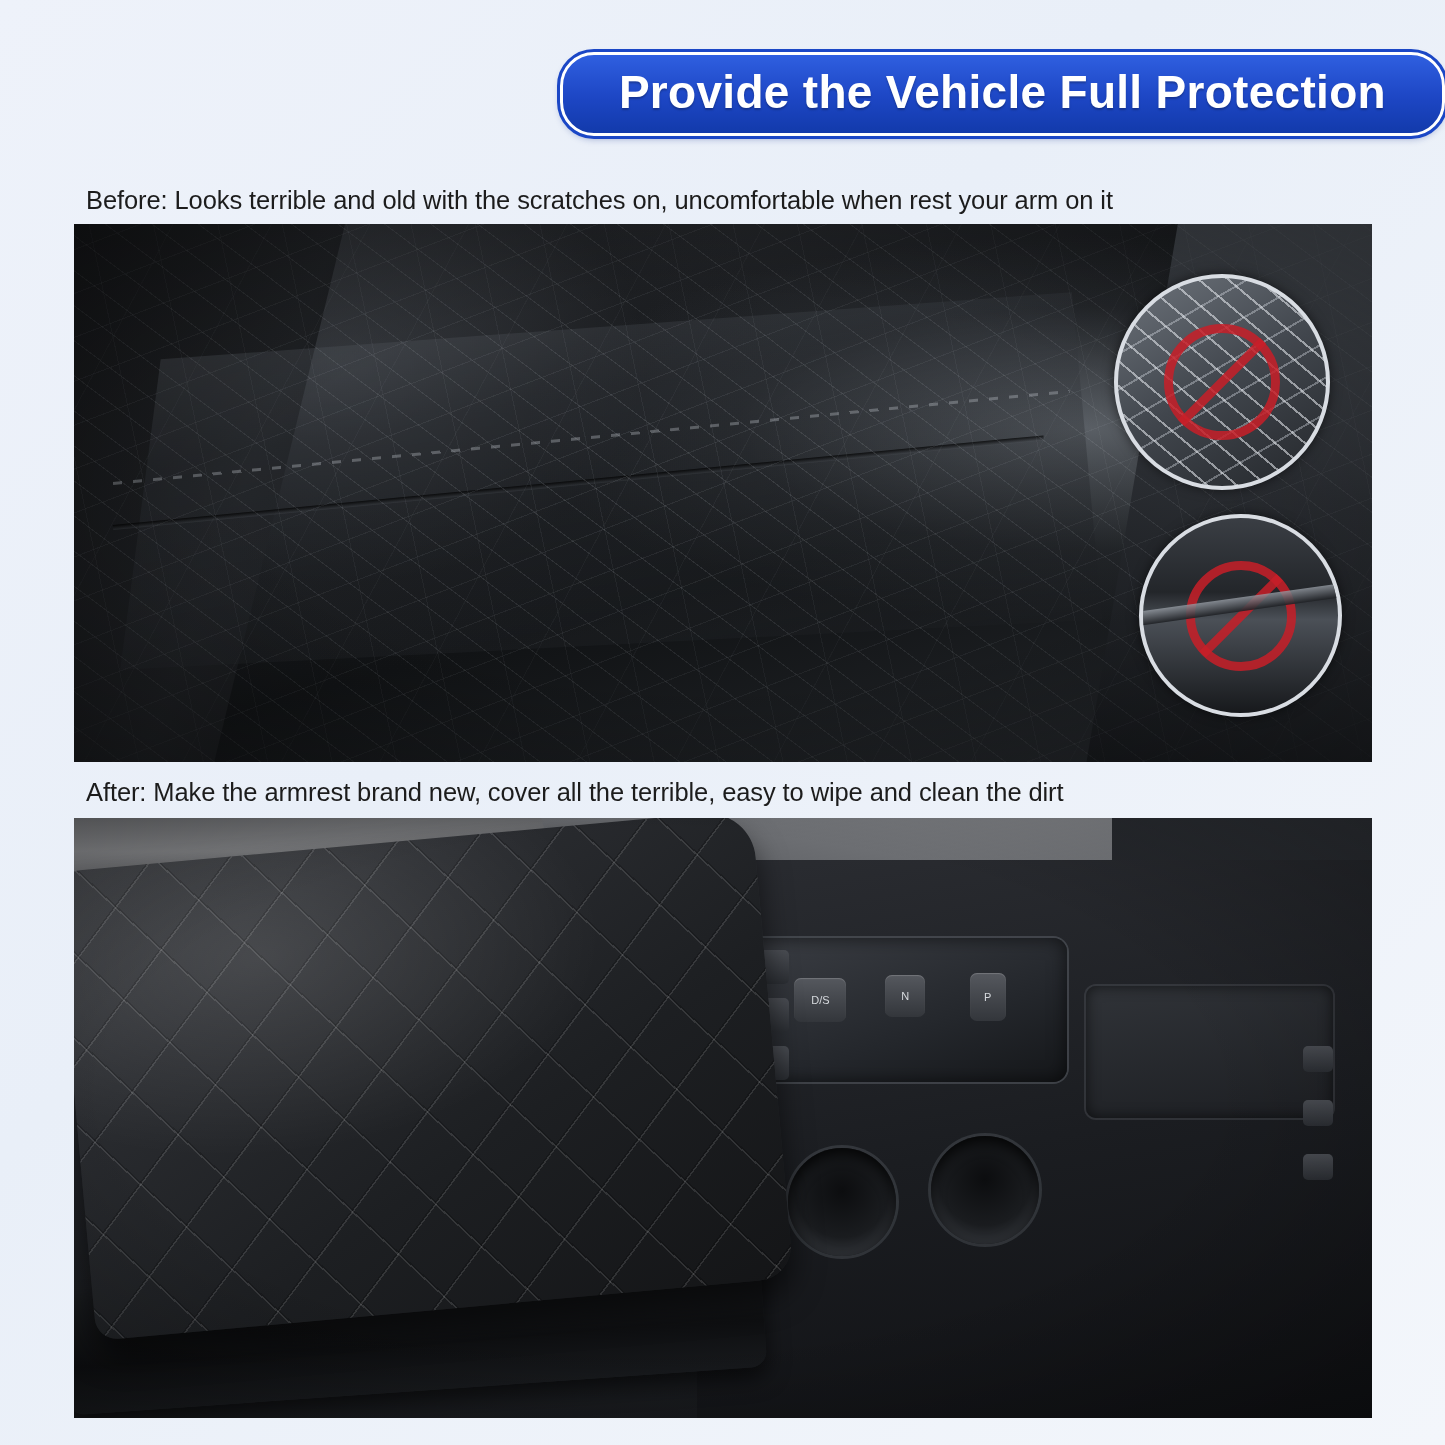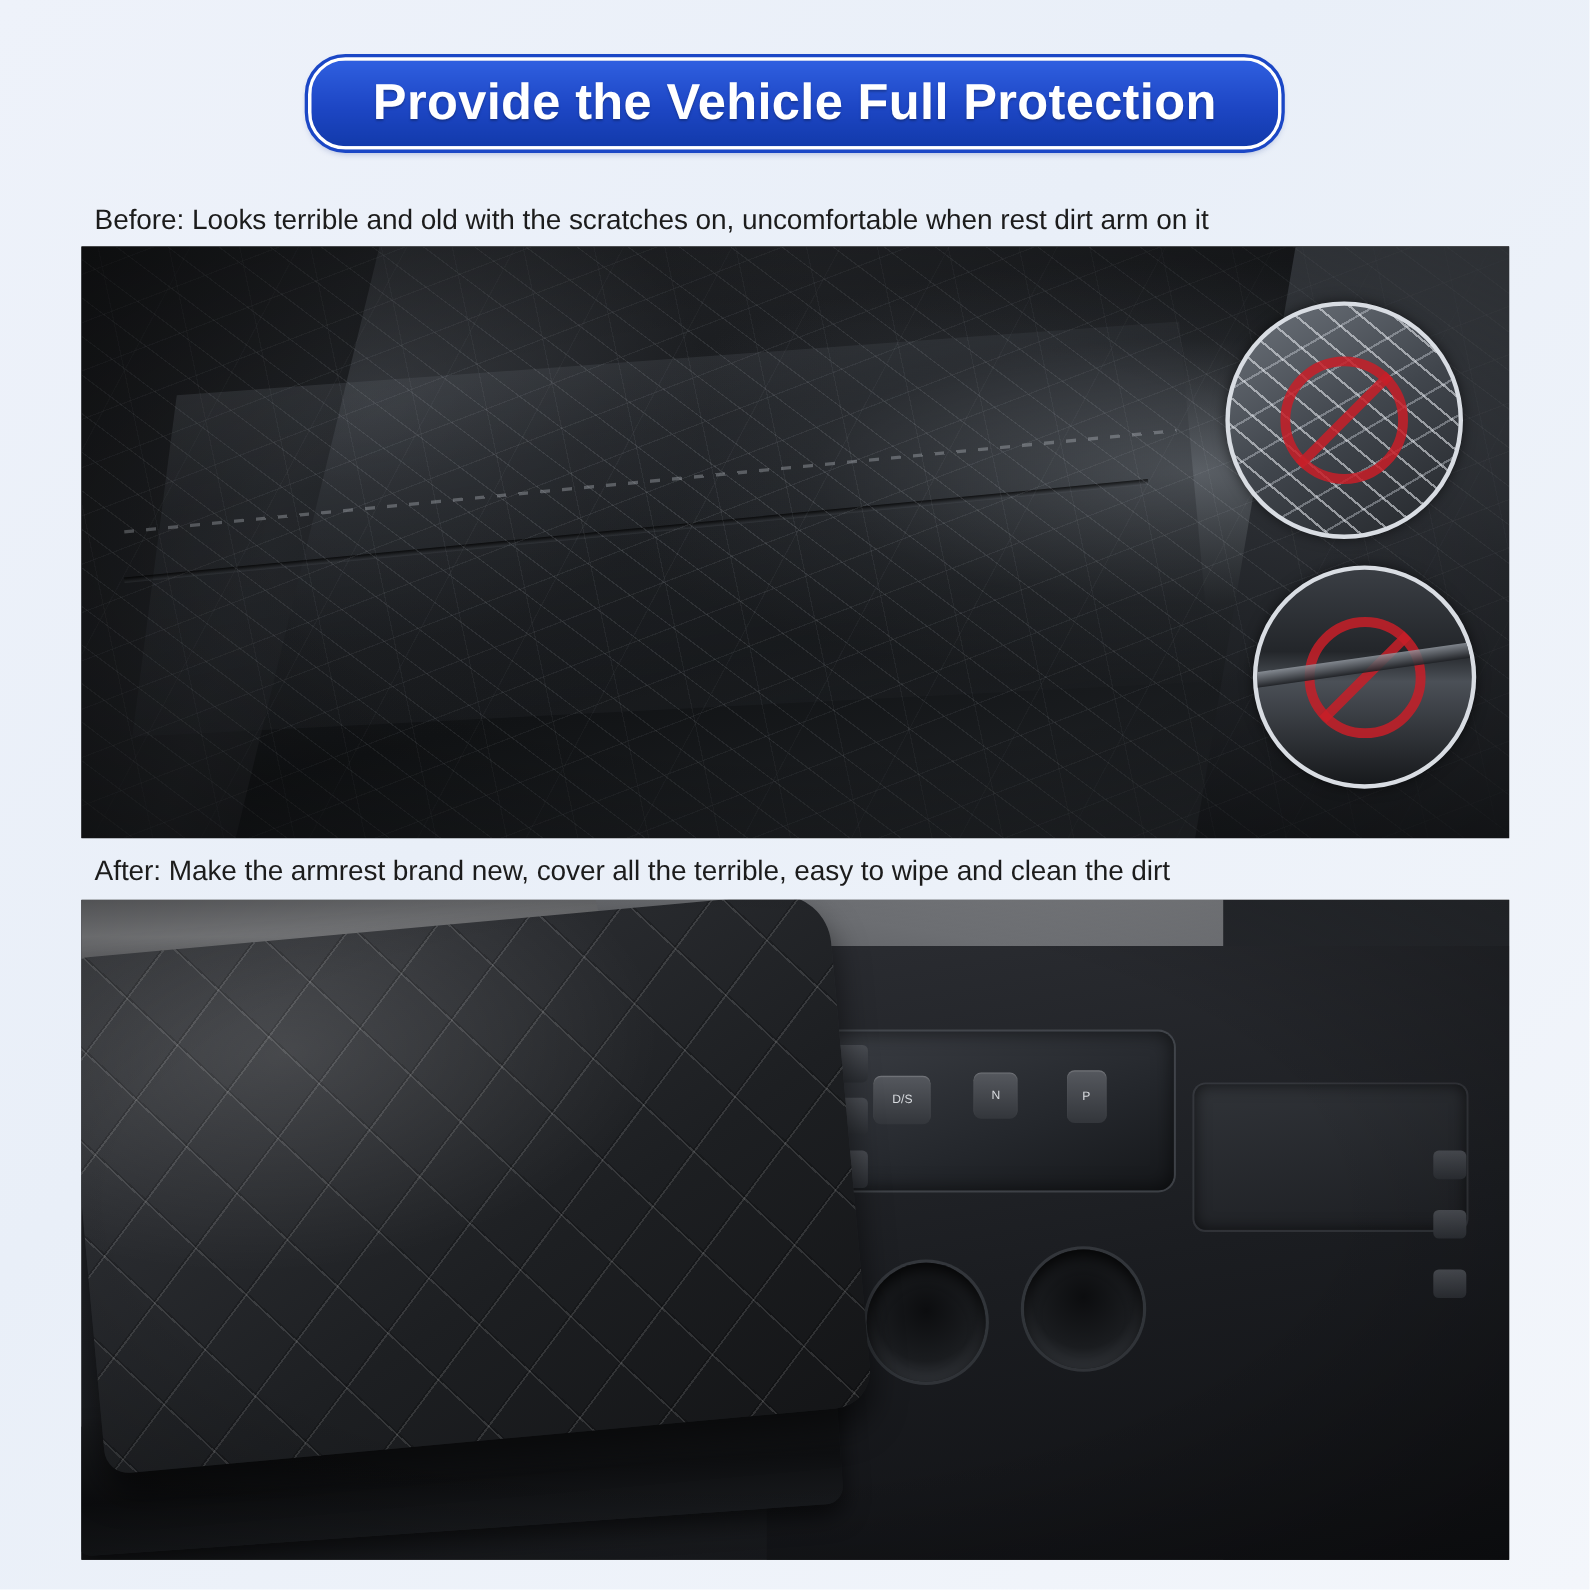--- a/index.html
+++ b/index.html
@@ -20,21 +20,21 @@
     box-sizing: border-box;
   }
 
   
   .banner-wrap {
     position: absolute;
     top: 52px;
     left: 0;
     width: 100%;
     display: flex;
-    justify-content: center;
+    justify-content: flex-end;
   }
   .banner {
     position: relative;
     display: inline-block;
     padding: 14px 56px 18px 56px;
     border-radius: 34px;
     background: linear-gradient(180deg, #2f5fe0 0%, #1d46c4 55%, #123aab 100%);
     box-shadow: 0 3px 7px rgba(20, 50, 140, 0.35);
     border: 3px solid #ffffff;
     outline: 3px solid #1b47c6;
@@ -334,21 +334,21 @@
 <body>
 
 <div class="page">
 
   <div class="banner-wrap">
     <div class="banner">
       <div class="banner-text">Provide the Vehicle Full Protection</div>
     </div>
   </div>
 
-  <div class="caption caption-before">Before: Looks terrible and old with the scratches on, uncomfortable when rest dirt arm on it</div>
+  <div class="caption caption-before">Before: Looks terrible and old with the scratches on, uncomfortable when rest your arm on it</div>
 
   <div class="photo photo-before">
     <div class="before-base"></div>
     <div class="before-seat"></div>
     <div class="before-armrest"></div>
     <div class="before-right-panel"></div>
     <div class="before-stitch2"></div>
     <div class="before-stitch"></div>
     <div class="scratches"></div>
     <div class="before-vignette"></div>

